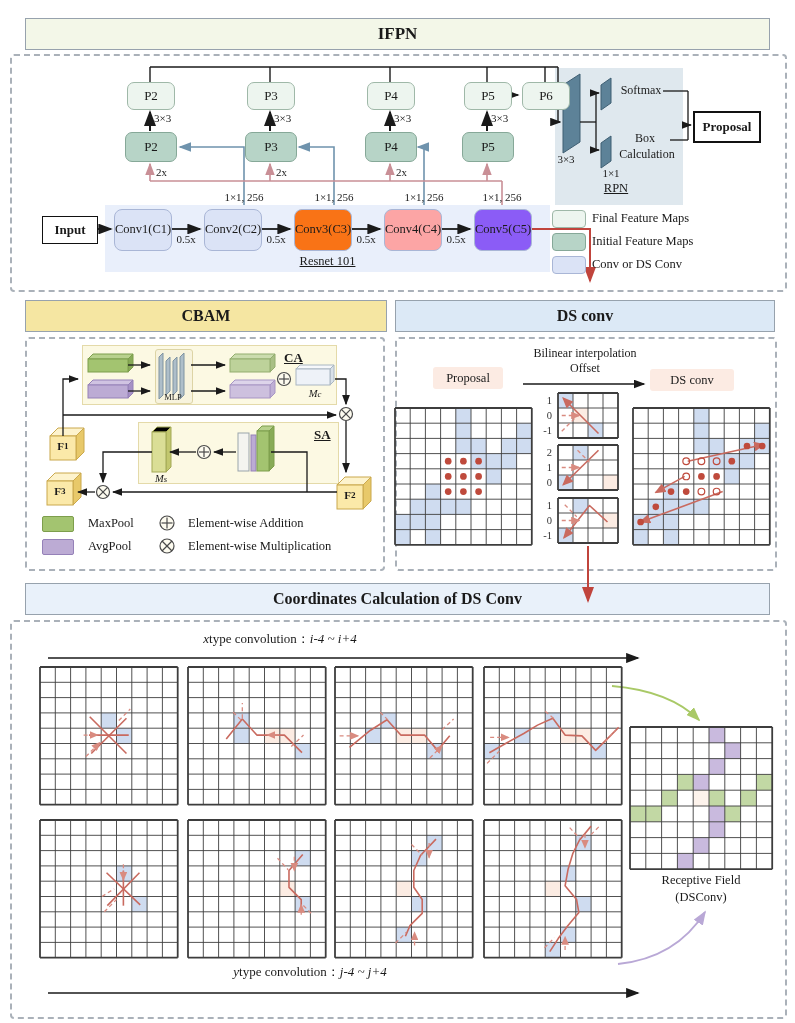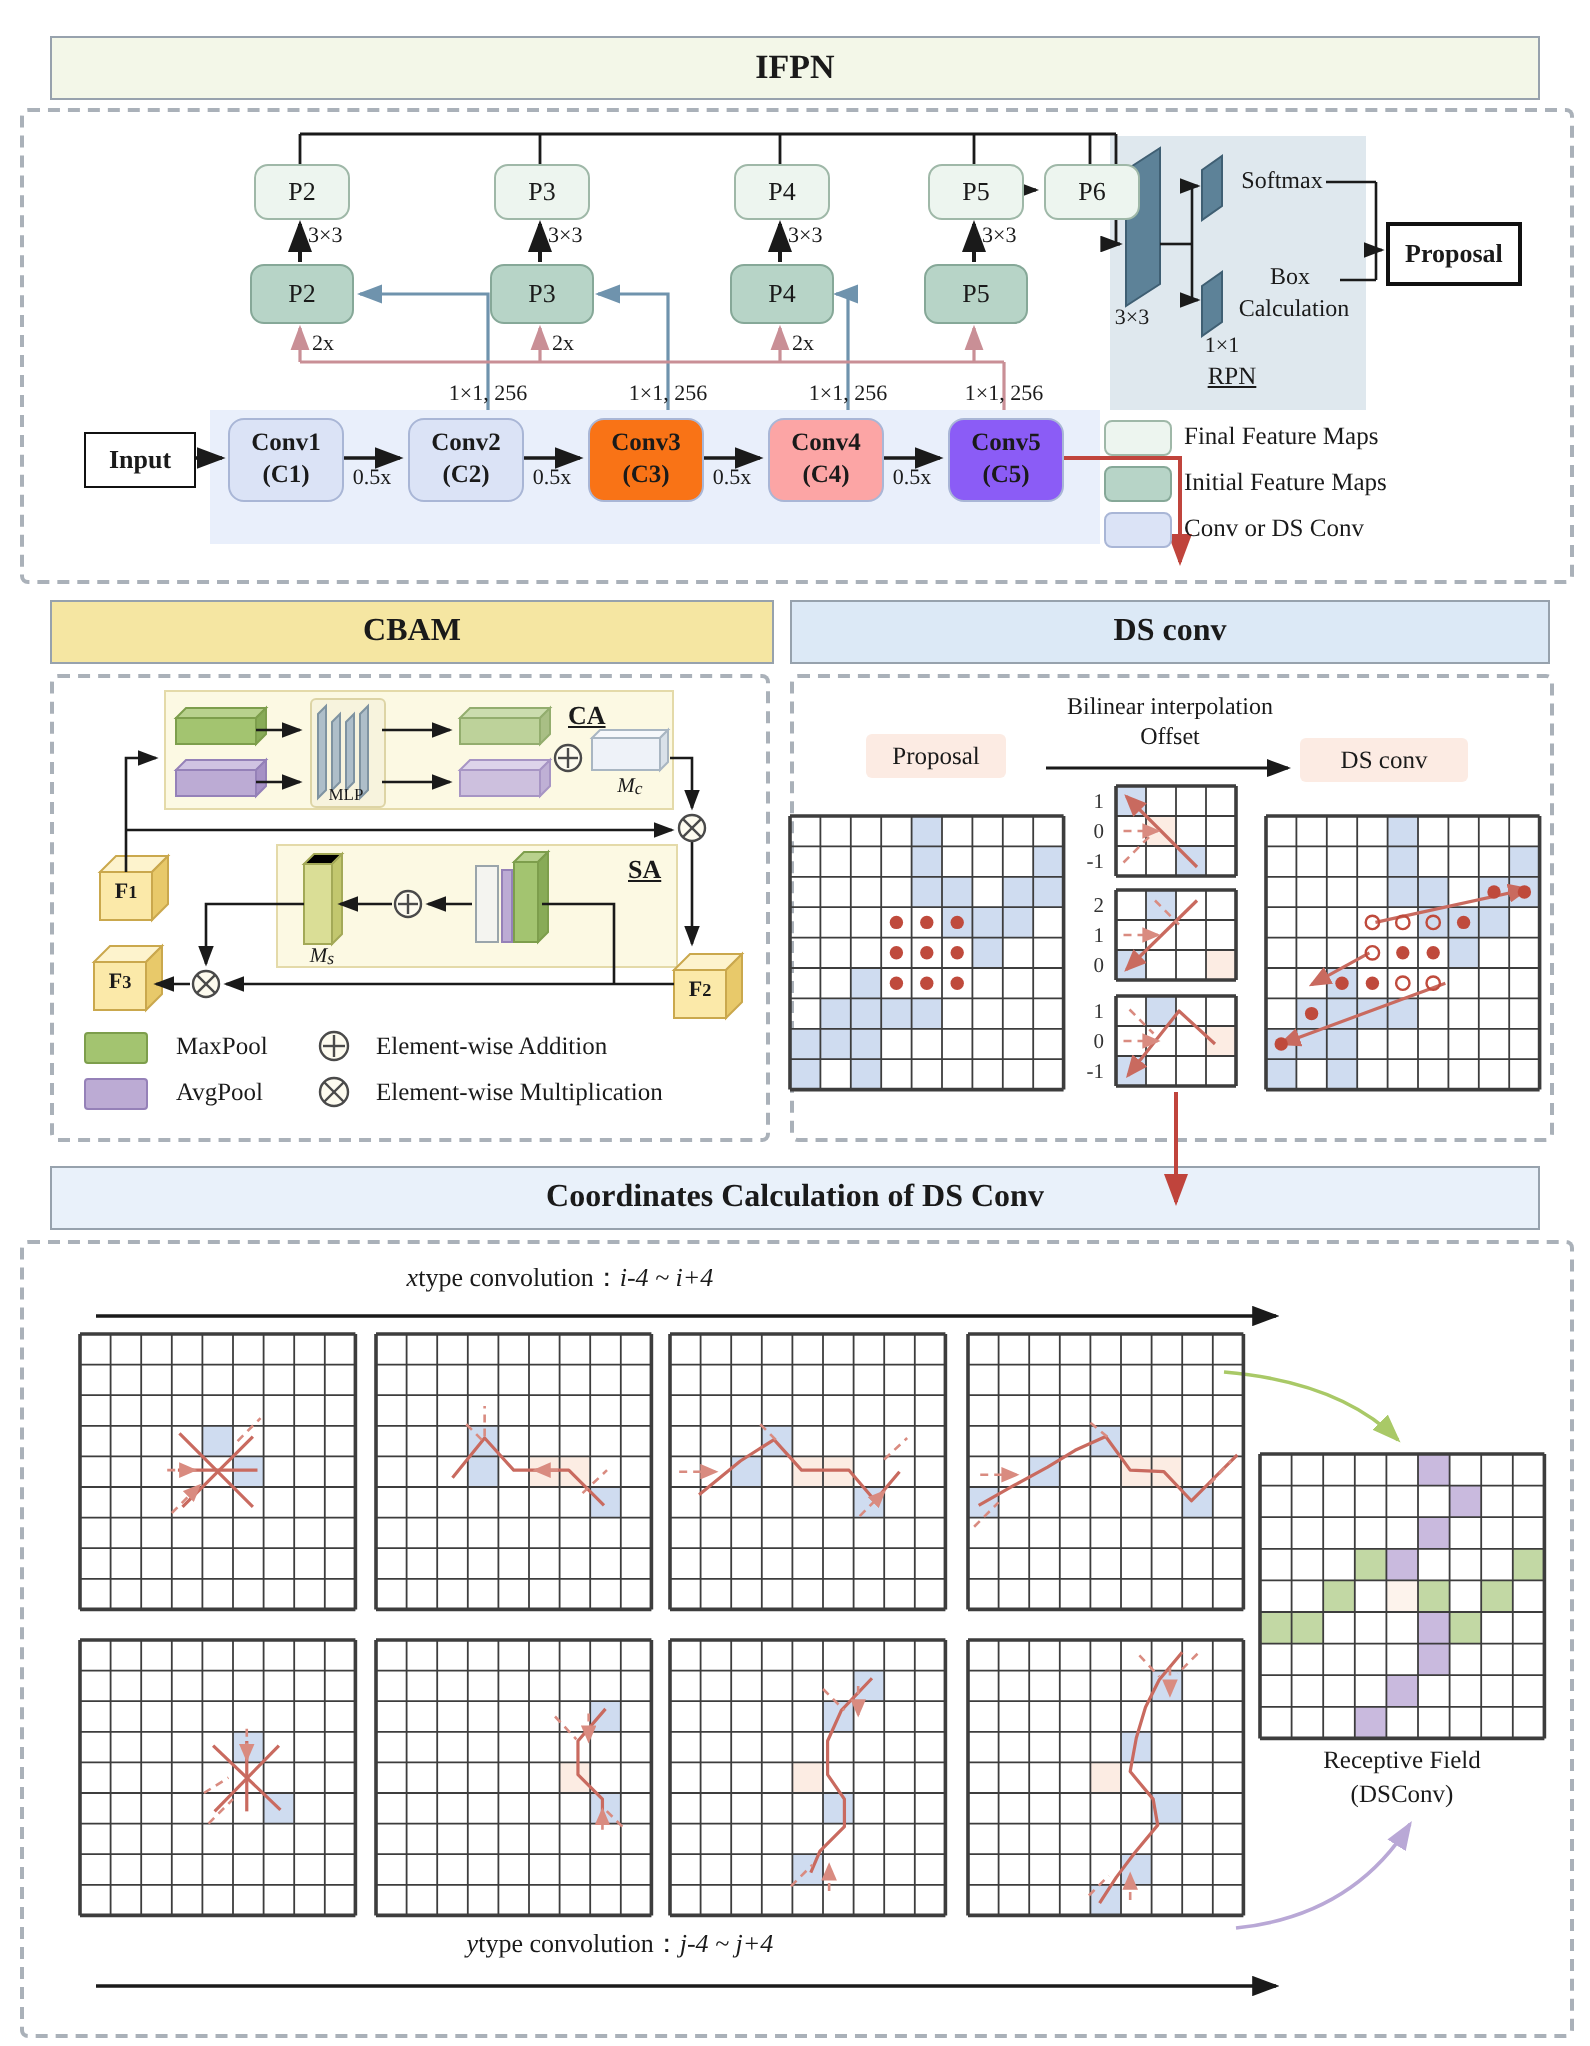--- a/index.html
+++ b/index.html
@@ -1,20 +1,20 @@
 <!DOCTYPE html>
 <html><head>
 <meta charset="utf-8">
 <style>
   html,body{margin:0;padding:0;background:#fff;}
   #stage{position:relative;width:795px;height:1023px;background:#fff;overflow:hidden;
          font-family:"Liberation Serif","DejaVu Serif",serif;color:#1a1a1a;}
   .abs{position:absolute;}
   .ctr{display:flex;align-items:center;justify-content:center;text-align:center;}
-  .col{flex-direction:column;font-weight:bold;}
+  .col{flex-direction:row;}
   .hdr{border:1px solid #97a2ad;font-weight:bold;font-size:17px;}
   .dash{border:2px dashed #aab1b9;border-radius:4px;}
   .pbox{border:1px solid #9fb8a8;border-radius:7px;font-size:13px;}
   .cbox{border:1px solid #a9b6d6;border-radius:8px;font-size:12.5px;line-height:1.25;}
   .small{font-size:11px;}
   .lbl12{font-size:12px;}
   .lbl125{font-size:12.5px;}
   .und{text-decoration:underline;}
   .pinklab{background:#fcebe3;border-radius:3px;font-size:12.5px;}
   svg{position:absolute;left:0;top:0;}
@@ -782,20 +782,21 @@
       <span>(C4)</span>
     </div>
   <div class="abs cbox ctr col" style="left:474px;top:209px;width:56px;height:40px;background:#8b5cf6;">
       <span>Conv5</span>
       <span>(C5)</span>
     </div>
   <div class="abs small ctr" style="left:172px;top:233px;width:28px;">0.5x</div>
   <div class="abs small ctr" style="left:262px;top:233px;width:28px;">0.5x</div>
   <div class="abs small ctr" style="left:352px;top:233px;width:28px;">0.5x</div>
   <div class="abs small ctr" style="left:442px;top:233px;width:28px;">0.5x</div>
+  <div class="abs ctr und" style="left:105px;top:254px;width:445px;font-size:12.5px;">Resnet 101</div>
 
   <div class="abs small ctr" style="left:548px;top:153px;width:36px;">3×3</div>
   <div class="abs lbl12 ctr" style="left:610px;top:83px;width:62px;">Softmax</div>
   <div class="abs lbl12 ctr" style="left:615px;top:131px;width:60px;">Box</div>
   <div class="abs lbl12 ctr" style="left:605px;top:147px;width:84px;">Calculation</div>
   <div class="abs small ctr" style="left:596px;top:167px;width:30px;">1×1</div>
   <div class="abs lbl125 ctr und" style="left:598px;top:181px;width:36px;">RPN</div>
   <div class="abs ctr" style="left:693px;top:111px;width:64px;height:28px;border:2px solid #111;font-weight:bold;font-size:13px;background:#fff;">
       <span>Proposal</span>
     </div>

